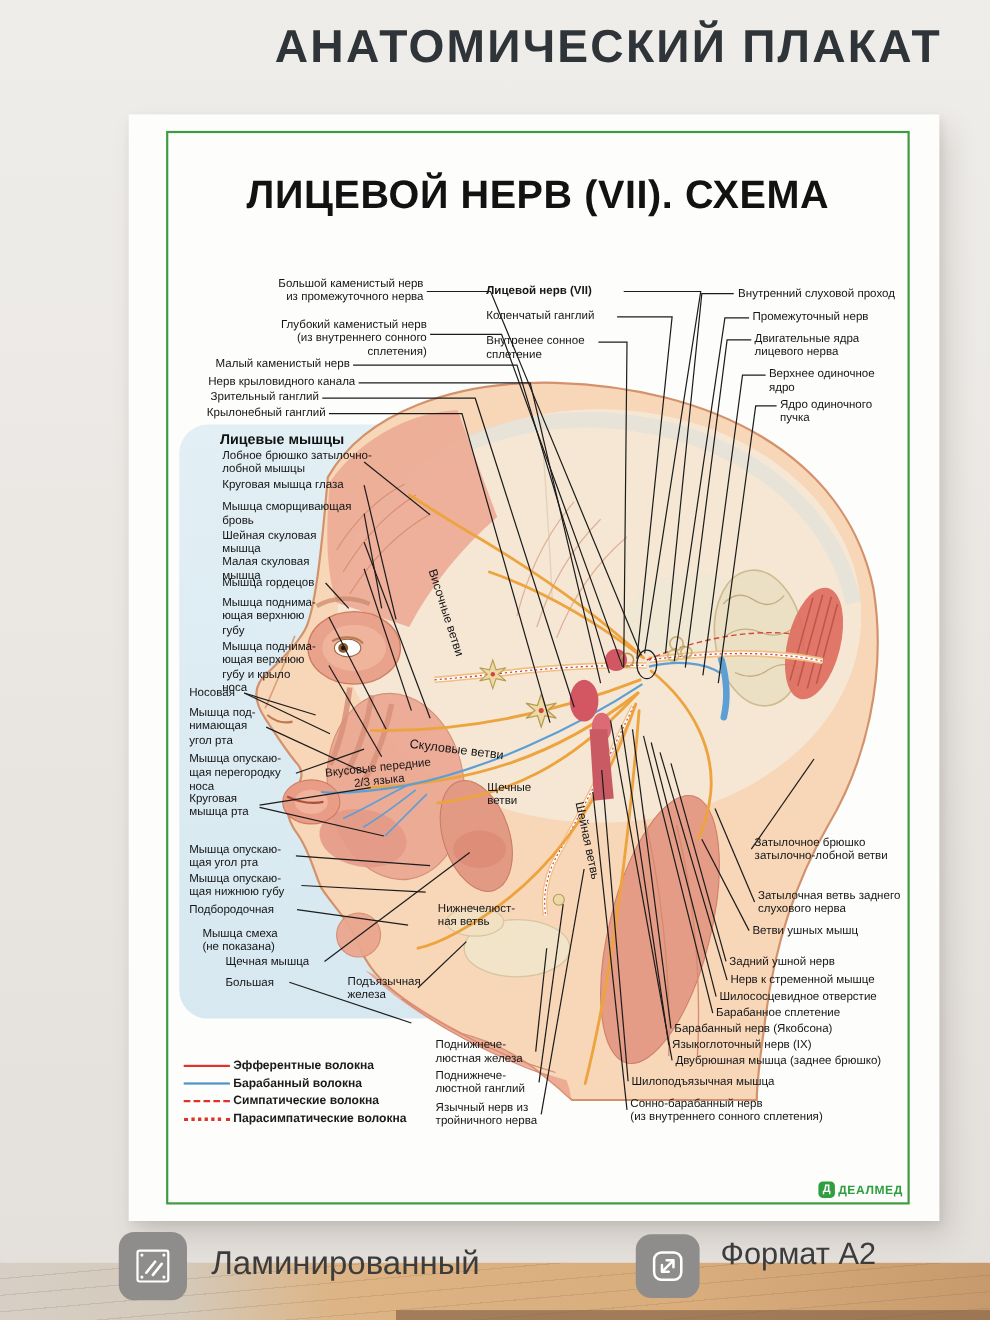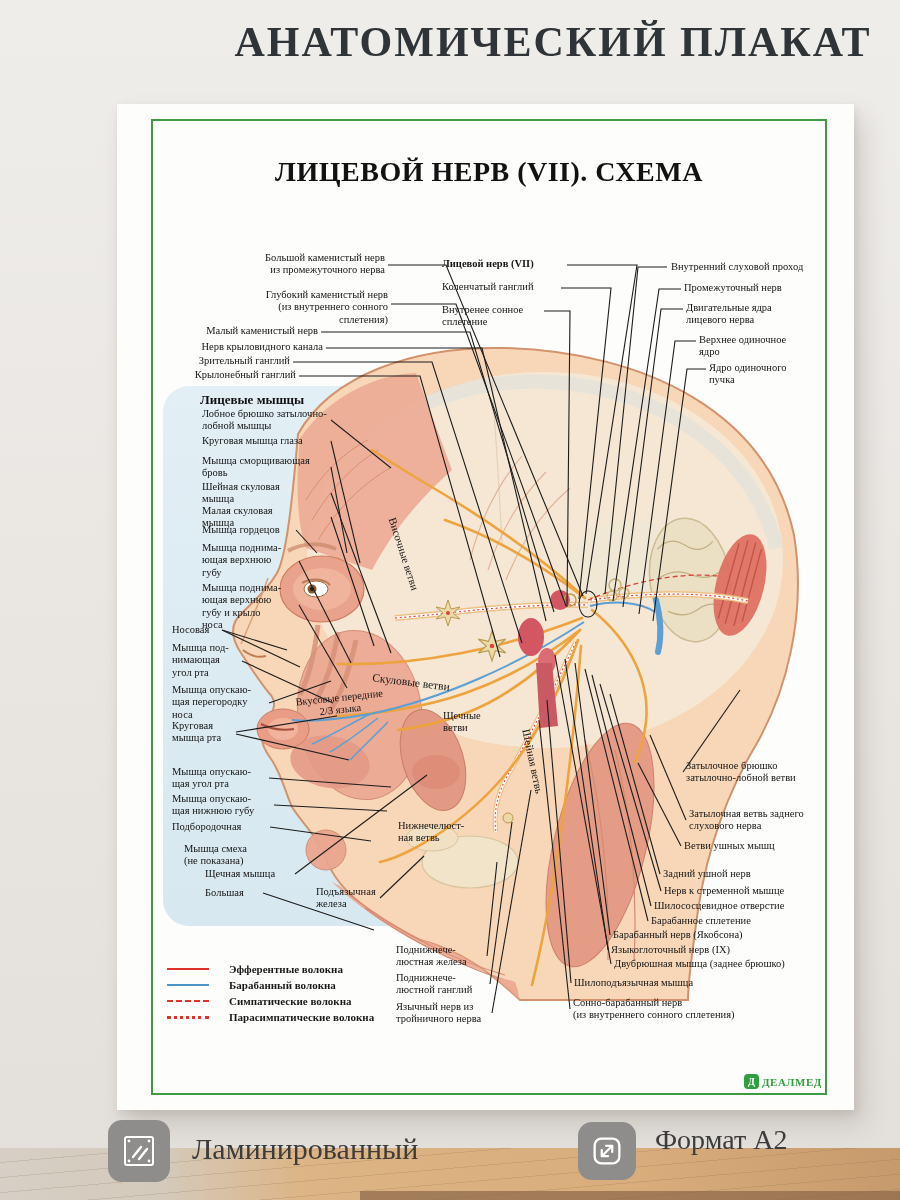--- a/index.html
+++ b/index.html
@@ -1,39 +1,39 @@
 <!DOCTYPE html>
 <html><head>
 <meta charset="utf-8">
 <style>
   html,body{margin:0;padding:0;background:#e9e6e2;}
   .scene{position:relative;width:900px;height:1200px;overflow:hidden;
-    font-family:Liberation Serif, serif;
+    font-family:Liberation Sans, sans-serif;
     background:linear-gradient(180deg,#efedea 0%,#e9e6e2 55%,#e3dfda 100%);}
   .floor{position:absolute;left:0;top:1148px;width:900px;height:52px;
     background:linear-gradient(90deg,#d7cfc5 0%,#d4cabb 18%,#ddb485 34%,#d9ad7c 70%,#c79a6d 100%);}
   .floor::before{content:"";position:absolute;inset:0;
     background:repeating-linear-gradient(175deg,transparent 0 14px,rgba(120,90,60,.16) 14px 15px);}
   .floor::after{content:"";position:absolute;left:40%;bottom:0;width:60%;height:9px;background:#8a6749;opacity:.7;}
   .banner{position:absolute;left:206px;top:18px;width:694px;text-align:center;
     font-size:42px;font-weight:bold;letter-spacing:2px;color:#2e3437;white-space:nowrap;}
   .poster{position:absolute;left:117px;top:104px;width:737px;height:1006px;background:#fdfdfc;
     box-shadow:10px 14px 24px rgba(90,80,70,.18),2px 4px 8px rgba(90,80,70,.12);}
   .frame{position:absolute;left:151px;top:119px;width:676px;height:976px;
     border:2px solid #3f9b42;box-sizing:border-box;}
   .poster-title{position:absolute;left:151px;top:156px;width:676px;text-align:center;
-    font-size:28px;font-weight:bold;color:#121212;letter-spacing:.5px;white-space:nowrap;}
+    font-size:36px;font-weight:bold;color:#121212;letter-spacing:.5px;white-space:nowrap;}
   .muscle-panel{position:absolute;left:163px;top:386px;width:292px;height:540px;border-radius:26px;
     background:linear-gradient(180deg,#e2eff5,#d7e8f0);}
   .art{position:absolute;left:0;top:0;pointer-events:none;}
   .lbl{position:absolute;font-size:10.5px;line-height:1.18;color:#161616;white-space:pre;}
   .lbl.ra{text-align:right;}
   .lbl.b{font-weight:bold;}
   .panel-header{position:absolute;font-size:13px;font-weight:bold;color:#111;}
-  .legend-item{position:absolute;display:flex;align-items:center;gap:20px;}
+  .legend-item{position:absolute;display:flex;align-items:center;gap:3px;}
   .sw{width:42px;height:0;border-top:2px solid #e03229;}
   .sw.blue{border-top-color:#4e93c8;}
   .sw.dash{border-top-style:dashed;}
   .sw.dot{border-top-style:dotted;border-top-width:3px;}
   .legend-item span{font-size:11px;font-weight:bold;color:#1a1a1a;white-space:nowrap;}
   .logo{position:absolute;left:744px;top:1074px;display:flex;align-items:center;gap:3px;}
   .logo-icon{width:15px;height:15px;border-radius:4px;background:#2f9e3f;color:#fff;
     font-size:10px;font-weight:bold;display:flex;align-items:center;justify-content:center;}
   .logo-text{color:#2f9e3f;font-weight:bold;font-size:11px;letter-spacing:.5px;}
   .badge-icon{position:absolute;border-radius:14px;background:#8e8d8b;display:flex;align-items:center;justify-content:center;}

